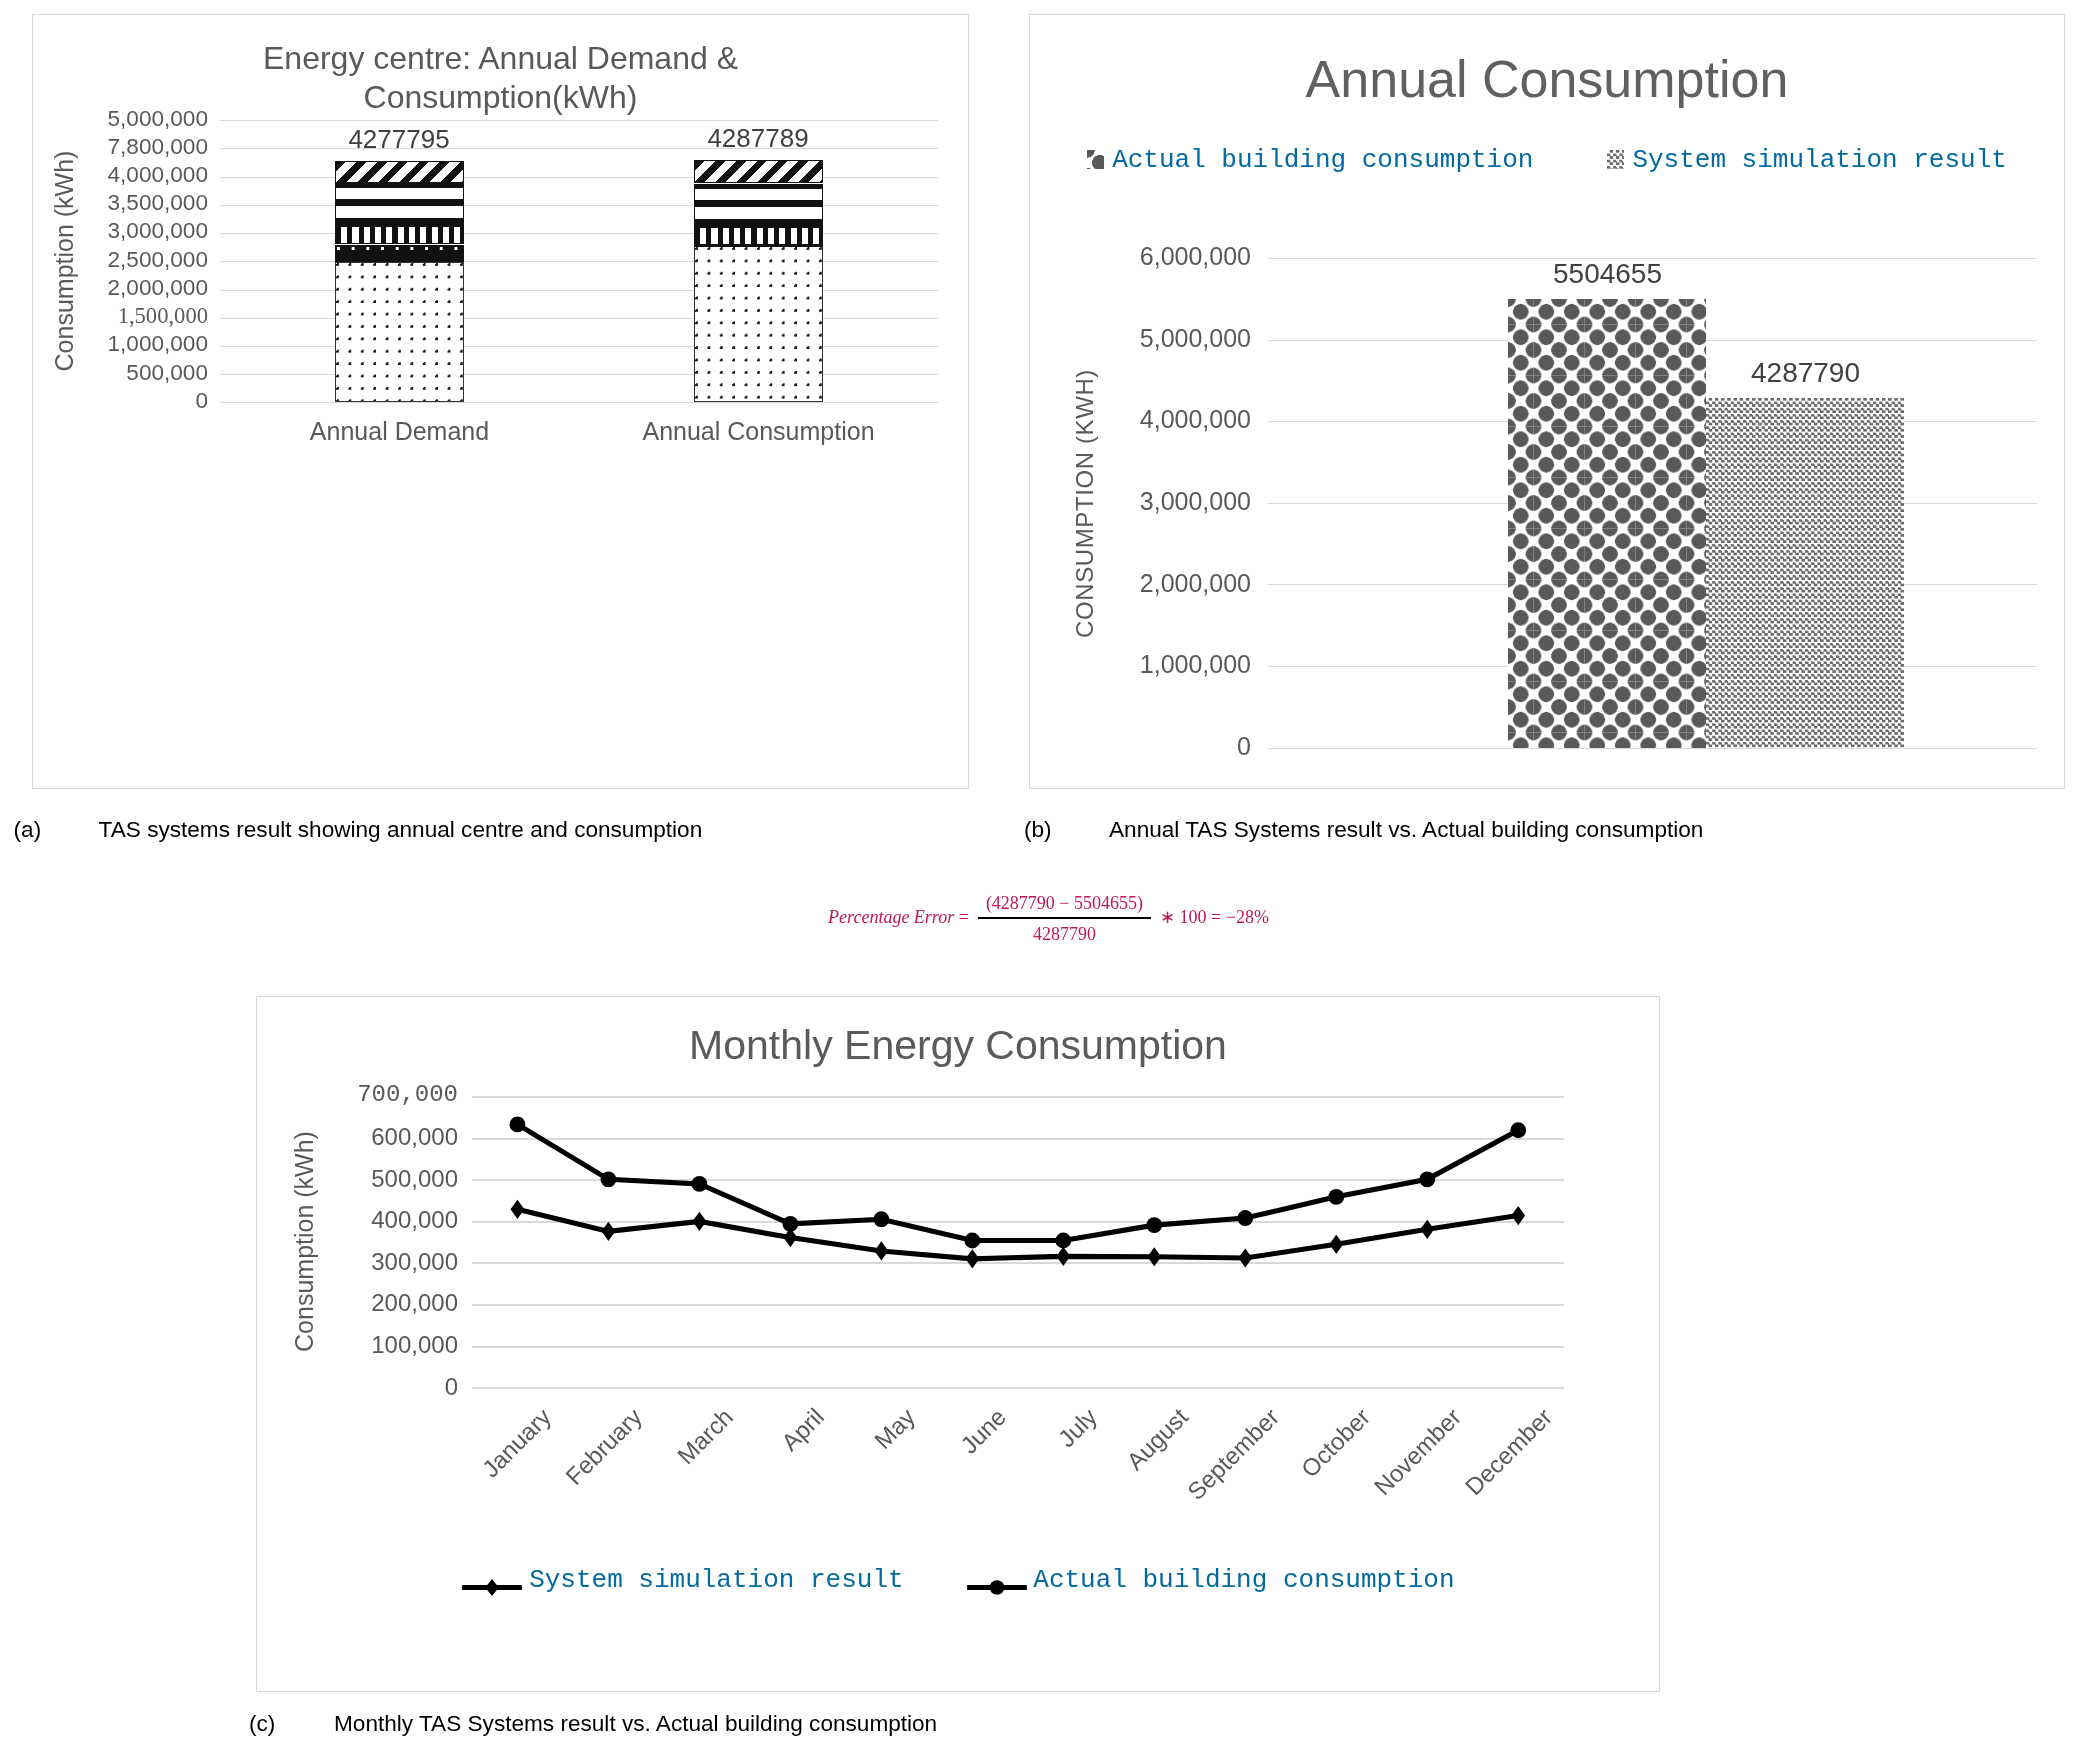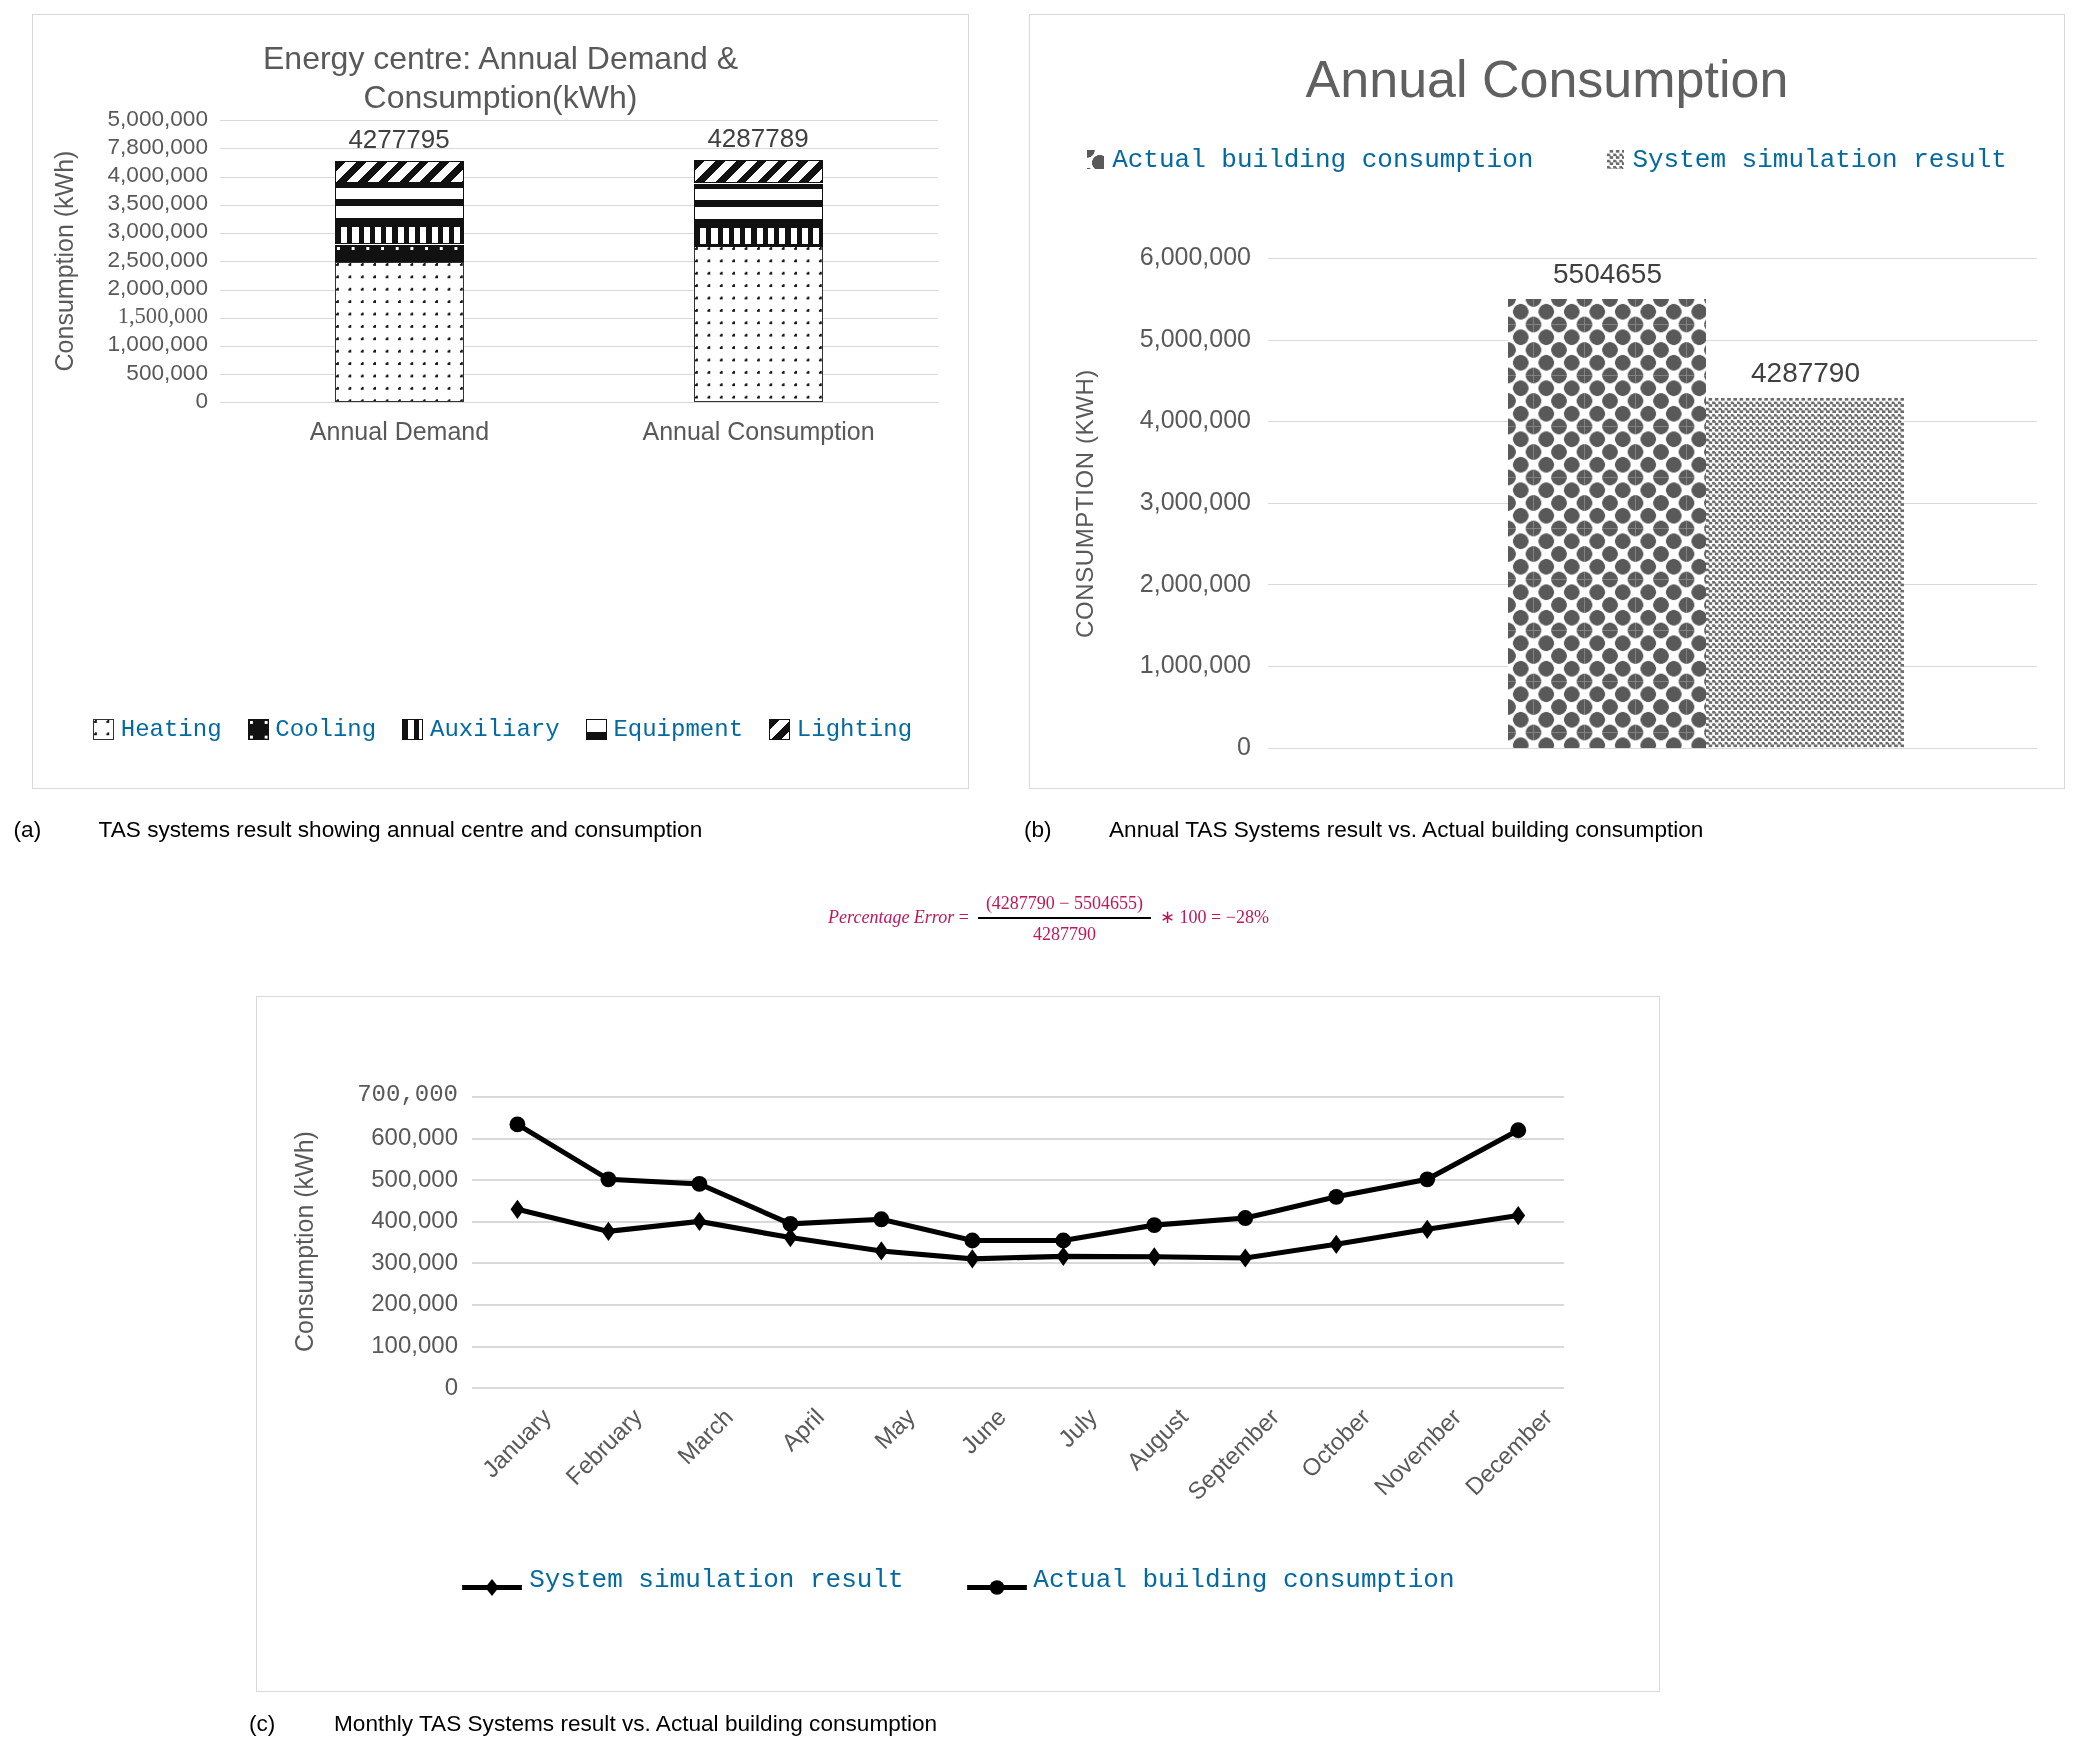--- a/index.html
+++ b/index.html
@@ -211,42 +211,20 @@
       <div class="bar-value" style="left:253px; top:109px; width:226px; font-size:26px;">4277795</div>
       <div class="cat-label" style="left:225px; top:402px; width:283px; font-size:25px;">Annual Demand</div>
       <div class="bar pat-heating" style="left:661px; top:231px; width:129px; height:156px;"></div>
       <div class="bar pat-cooling" style="left:661px; top:230px; width:129px; height:1.1px;"></div>
       <div class="bar pat-auxiliary" style="left:661px; top:212px; width:129px; height:18.6px;"></div>
       <div class="bar pat-equipment" style="left:661px; top:169px; width:129px; height:43px;"></div>
       <div class="bar pat-lighting" style="left:661px; top:145px; width:129px; height:23px;"></div>
       <div class="bar-value" style="left:612px; top:108px; width:226px; font-size:26px;">4287789</div>
       <div class="cat-label" style="left:584px; top:402px; width:283px; font-size:25px;">Annual Consumption</div>
     </div>
-  <div class="legend-row" id="legend-a" style="left:34px; top:701px; width:871px; justify-content:center; gap:26px; font-size:24px;">
-      <div class="legend-item" style="gap:6.8px;">
-        <span class="legend-swatch pat-heating" style="width:19px; height:19px;"></span>
-        <span class="legend-text">Heating</span>
-      </div>
-      <div class="legend-item" style="gap:6.8px;">
-        <span class="legend-swatch pat-cooling" style="width:19px; height:19px;"></span>
-        <span class="legend-text">Cooling</span>
-      </div>
-      <div class="legend-item" style="gap:6.8px;">
-        <span class="legend-swatch pat-auxiliary" style="width:19px; height:19px;"></span>
-        <span class="legend-text">Auxiliary</span>
-      </div>
-      <div class="legend-item" style="gap:6.8px;">
-        <span class="legend-swatch pat-equipment" style="width:19px; height:19px;"></span>
-        <span class="legend-text">Equipment</span>
-      </div>
-      <div class="legend-item" style="gap:6.8px;">
-        <span class="legend-swatch pat-lighting" style="width:19px; height:19px;"></span>
-        <span class="legend-text">Lighting</span>
-      </div>
-    </div>
 </div>
 
 <div class="panel" id="panel-b">
   <div class="chart-title" id="title-b">Annual Consumption</div>
   <div class="legend-row" id="legend-b" style="left:0px; top:130px; width:100%; justify-content:center; gap:74px; font-size:26px;">
       <div class="legend-item" style="gap:8px;">
         <span class="legend-swatch pat-diamond" style="width:17px; height:19px;"></span>
         <span class="legend-text">Actual building consumption</span>
       </div>
       <div class="legend-item" style="gap:8px;">
@@ -271,20 +249,21 @@
       <div class="tick-y" style="left:57px; top:227px; width:164px; font-size:25px;">6,000,000</div>
       <div class="axis-label-y" style="left: 41px; top: 733px; font-size: 24px; letter-spacing: 0.6px; width: 489px; text-align: center;">CONSUMPTION (KWH)</div>
       <div class="bar pat-diamond" style="left:478px; top:284px; width:198px; height:449px;"></div>
       <div class="bar-value" style="left:436px; top:243px; width:283px; font-size:28px;">5504655</div>
       <div class="bar pat-check" style="left:676px; top:383px; width:198px; height:350px;"></div>
       <div class="bar-value" style="left:634px; top:342px; width:283px; font-size:28px;">4287790</div>
     </div>
 </div>
 
 <div class="panel" id="panel-c">
+  <div class="chart-title" id="title-c">Monthly Energy Consumption</div>
   <div id="plot-c" style="position: absolute; left: 0px; top: 0px; width: 100%; height: 100%;">
       <div class="gridline" style="left:215px; top:390px; width:1092px;"></div>
       <div class="tick-y" style="left:62px; top:376px; width:139px; font-size:24px;">0</div>
       <div class="gridline" style="left:215px; top:349px; width:1092px;"></div>
       <div class="tick-y" style="left:62px; top:334px; width:139px; font-size:24px;">100,000</div>
       <div class="gridline" style="left:215px; top:307px; width:1092px;"></div>
       <div class="tick-y" style="left:62px; top:292px; width:139px; font-size:24px;">200,000</div>
       <div class="gridline" style="left:215px; top:265px; width:1092px;"></div>
       <div class="tick-y" style="left:62px; top:251px; width:139px; font-size:24px;">300,000</div>
       <div class="gridline" style="left:215px; top:224px; width:1092px;"></div>

